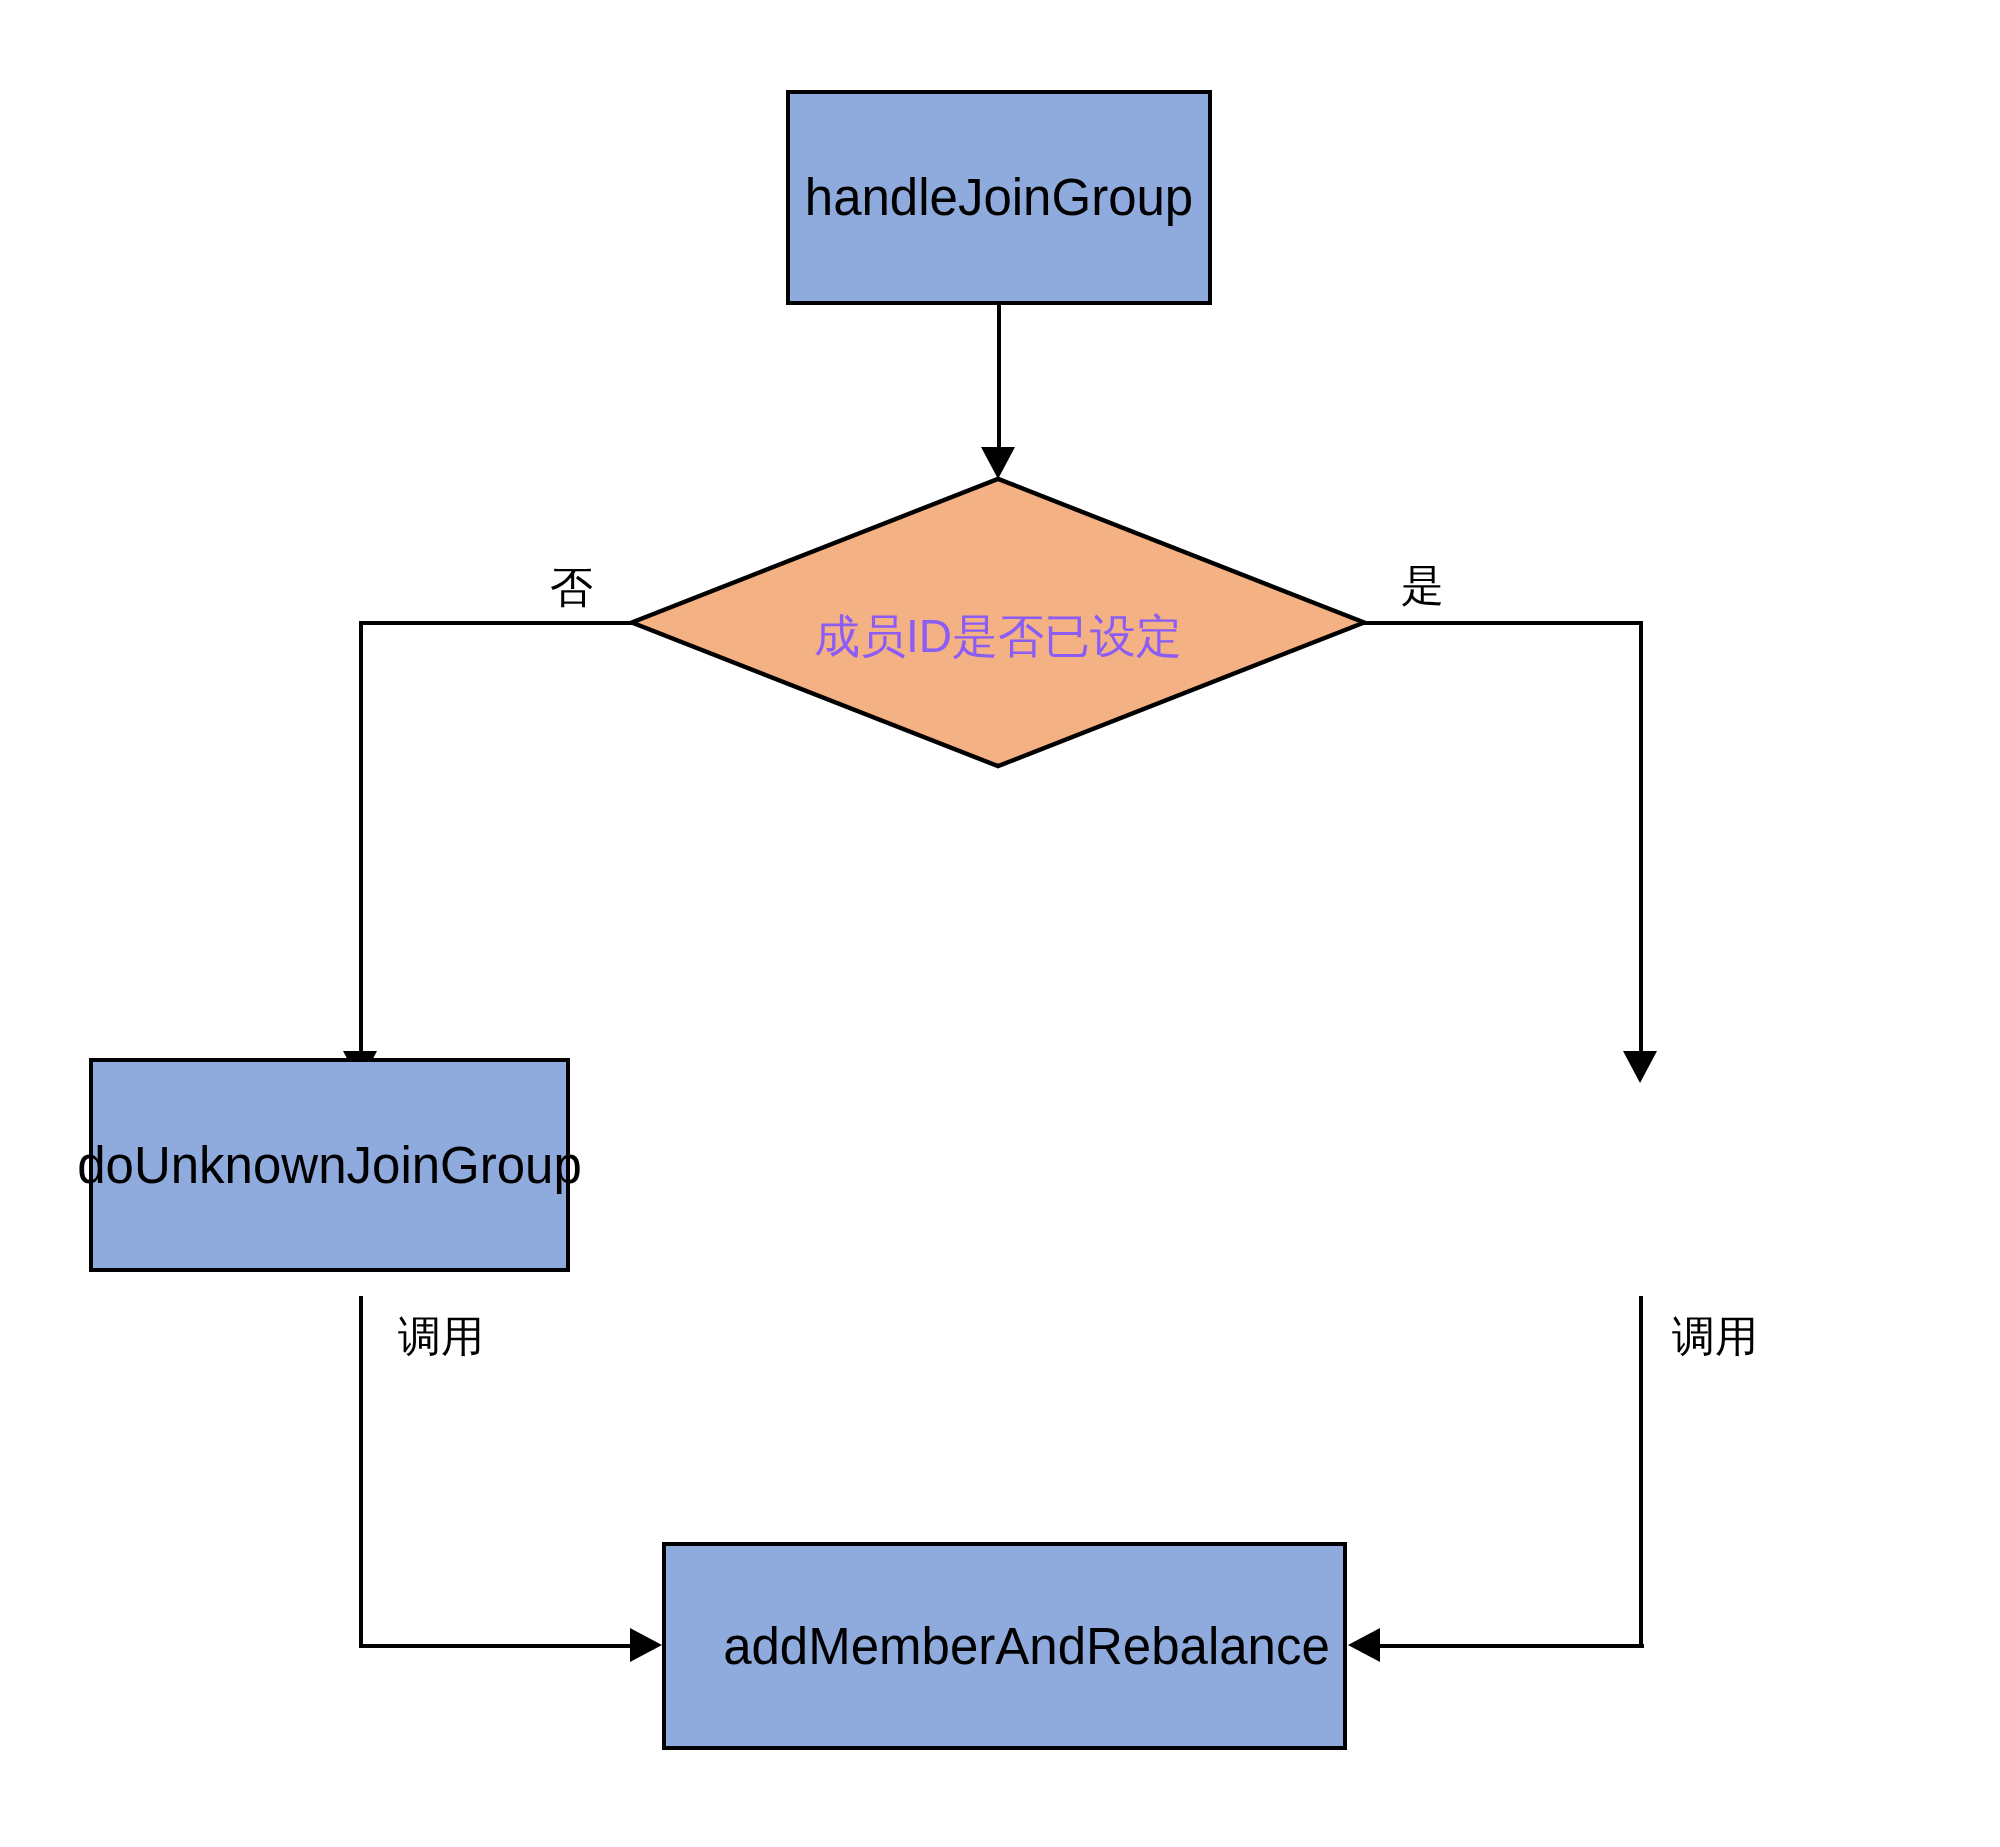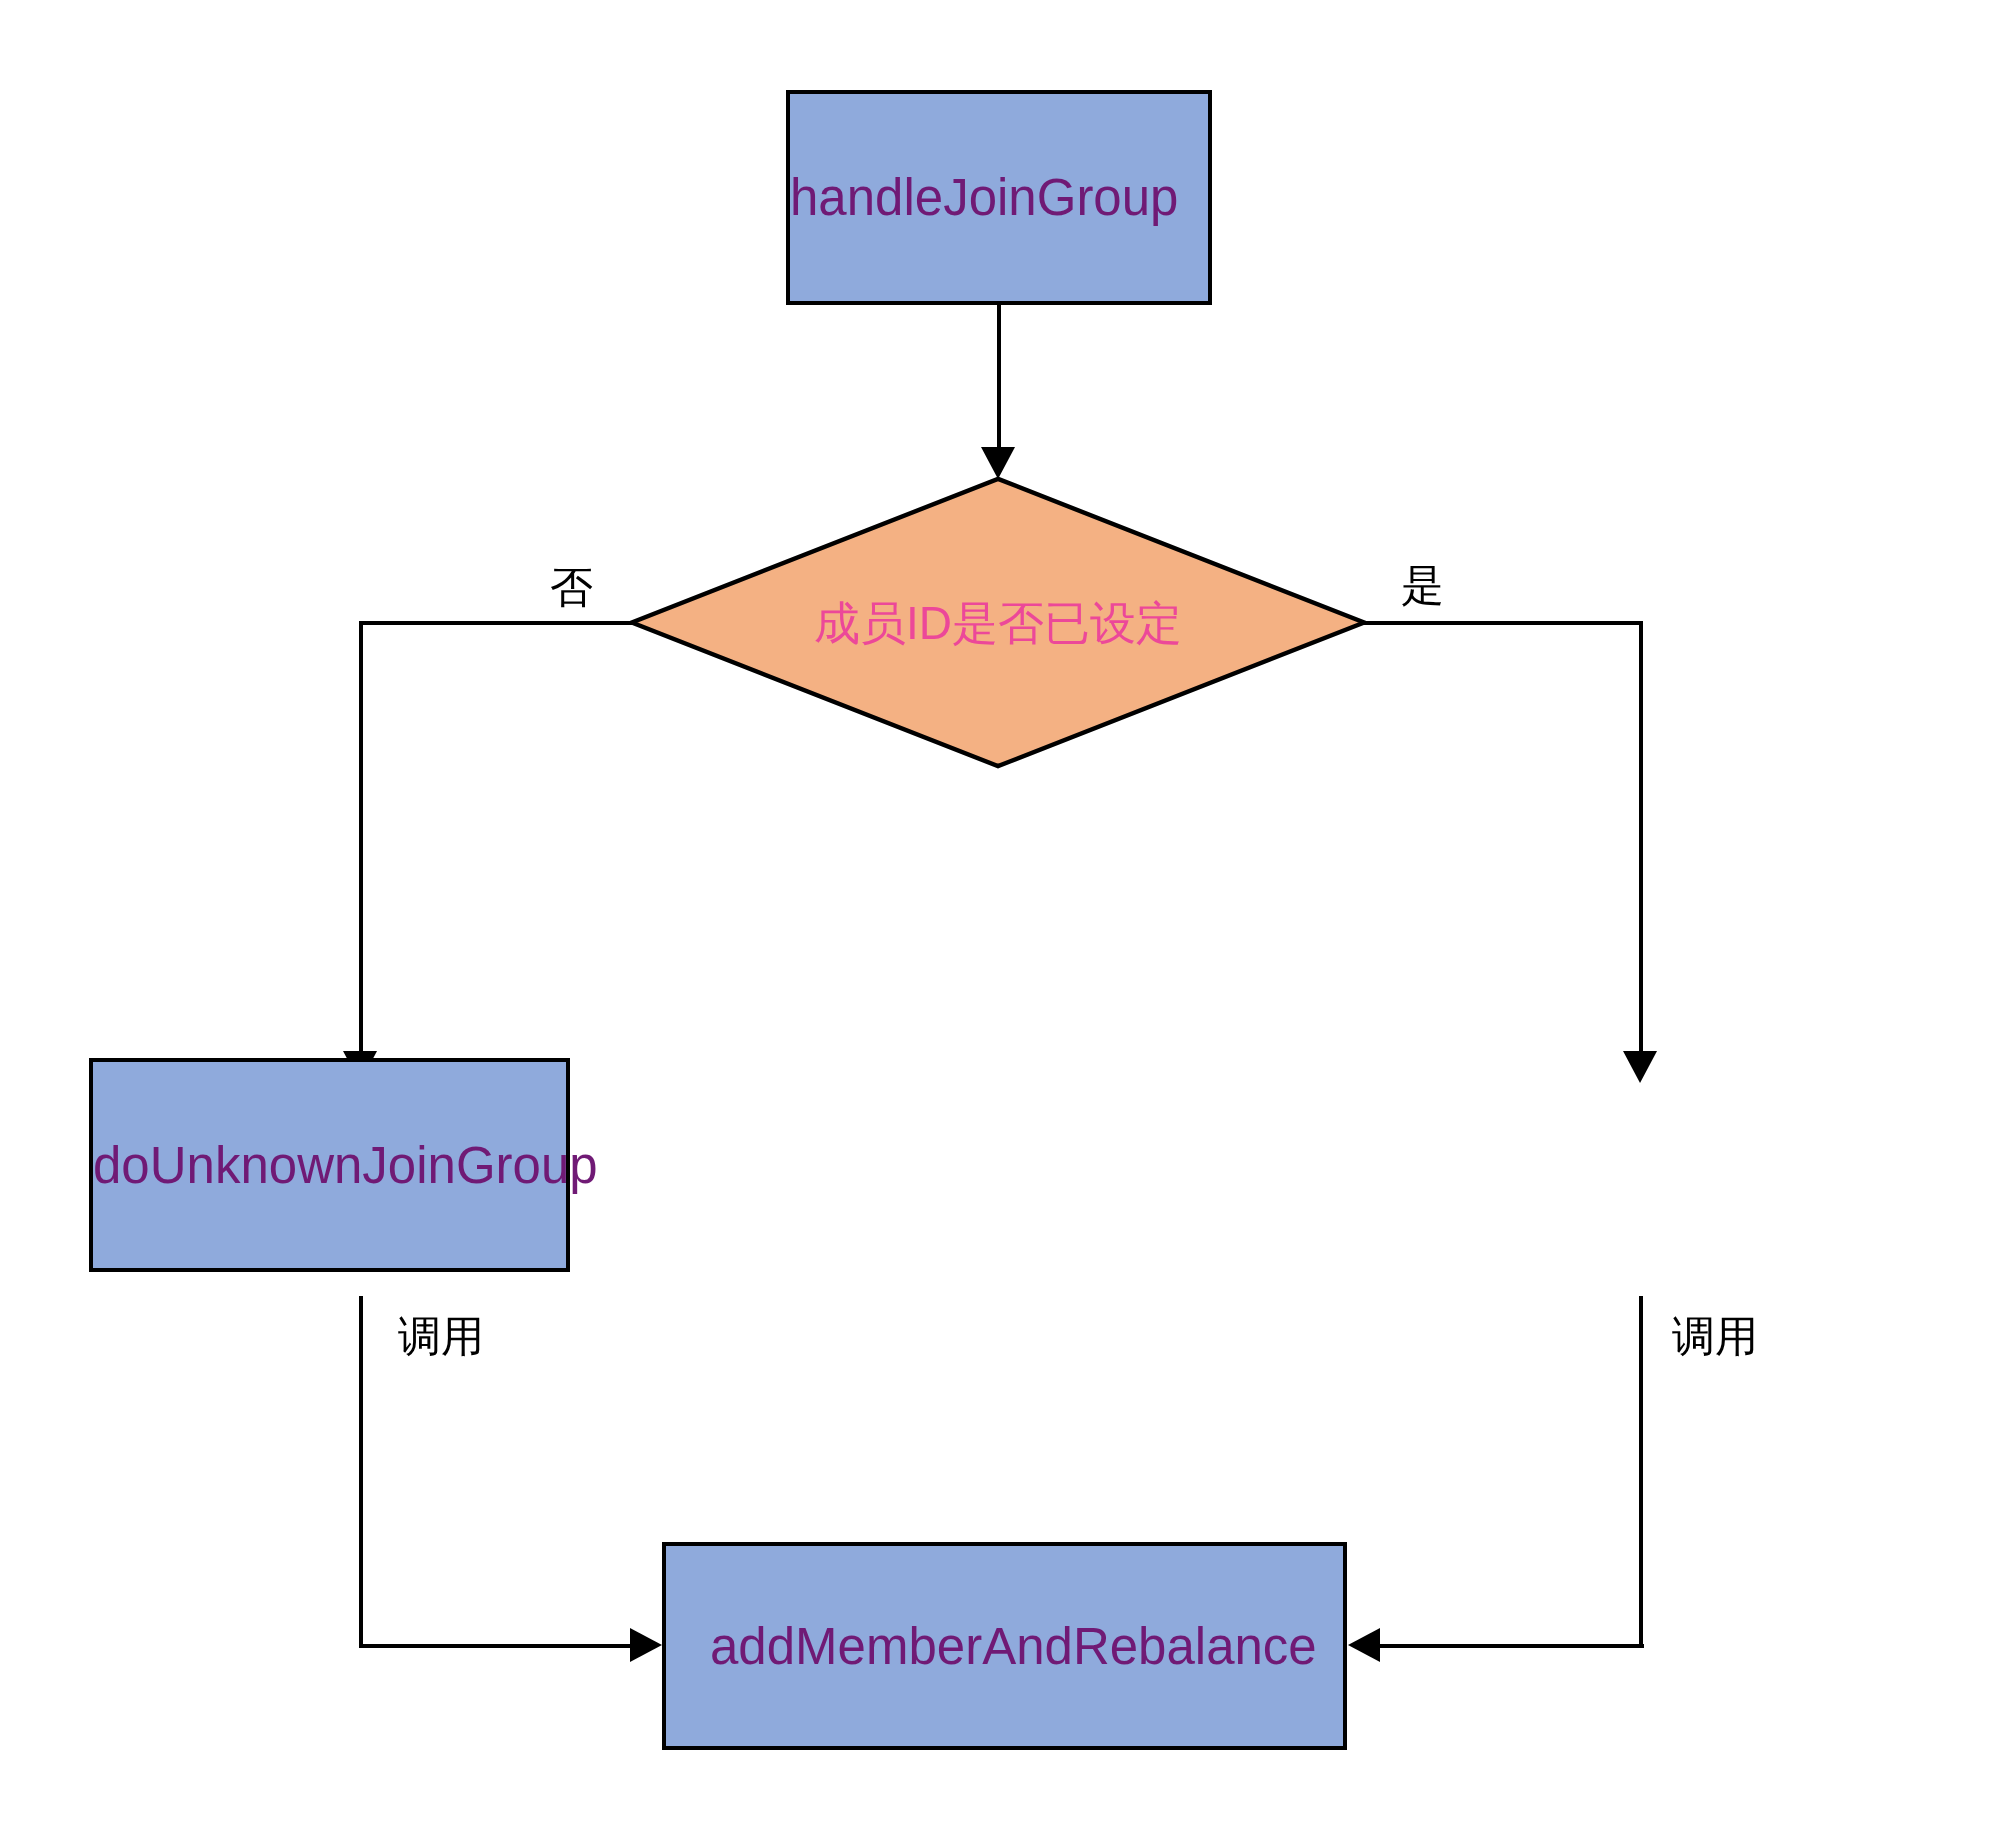--- a/index.html
+++ b/index.html
@@ -16,49 +16,49 @@
     overflow: hidden;
   }
   
   .process {
     position: absolute;
     box-sizing: border-box;
     background: #8FAADC;
     border: 4.4px solid #000000;
     display: flex;
     align-items: center;
-    justify-content: flex-start;
-    color: #701a75;
+    justify-content: center;
+    color: #000000;
     font-size: 51px;
     line-height: 1;
     white-space: nowrap;
   }
   .node-start  { left: 786px;  top: 90px;  width: 426px; height: 215px; }
   .node-left   { left: 89px;  top: 1058px; width: 481px; height: 214px; }
   .node-right  { left: 1365px; top: 1083px; width: 552px; height: 214px; }
   .node-bottom { left: 662px;  top: 1542px; width: 685px; height: 208px; padding-left: 44px; }
 
   .diamond-wrap {
     position: absolute;
     left: 623px;
     top: 470px;
     width: 750px;
     height: 305px;
   }
   .diamond-wrap svg { display: block; }
   .diamond-label {
     position: absolute;
     left: 632px;
-    top: 479px;
+    top: 492px;
     width: 732px;
     height: 287px;
     display: flex;
     align-items: center;
     justify-content: center;
-    color: #ec4899;
+    color: #8b5cf6;
     font-size: 46px;
     line-height: 1;
     white-space: nowrap;
   }
 
   
   .line {
     position: absolute;
     background: #000000;
   }

